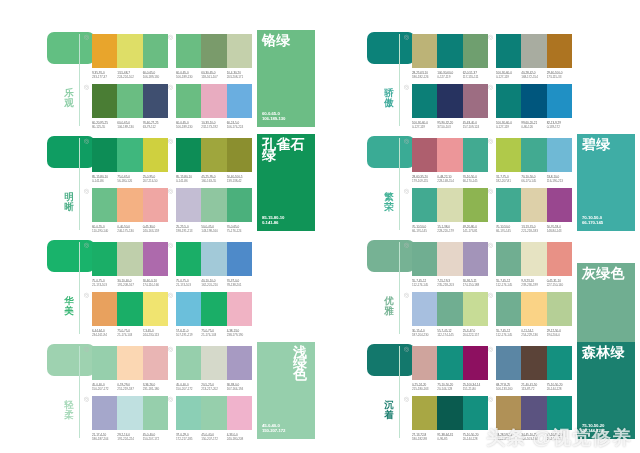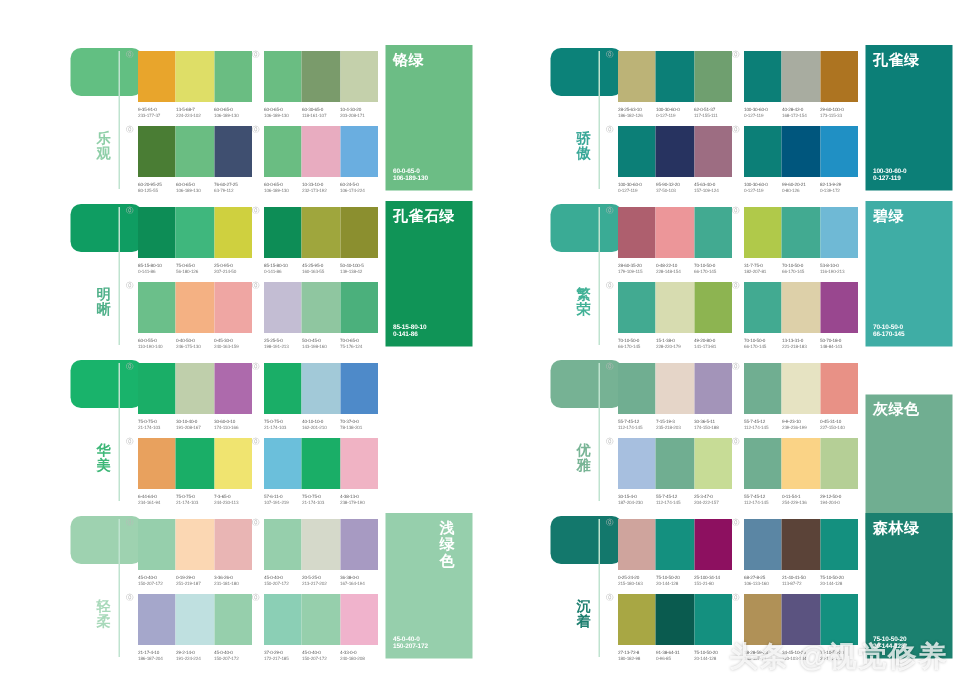--- a/index.html
+++ b/index.html
@@ -63,21 +63,21 @@
   .codes .l2 { color:#7a7a7a; }
 
   
   .titlepanel {
     position:absolute; left:257px; top:4px;
     width:58px; height:97px;
     color:#ffffff;
     padding:5px 5px 4px 5px;
   }
   .titlepanel .tname {
-    font-size:10px; font-weight:bold; line-height:11px;
+    font-size:14px; font-weight:bold; line-height:11px;
     letter-spacing:0.3px;
   }
   .titlepanel .tcodes {
     position:absolute; left:5px; bottom:5px;
     font-size:4.3px; line-height:5.6px; font-weight:bold;
     letter-spacing:-0.1px;
   }
 
   .watermark {
     position:absolute; right:8px; bottom:2px;
@@ -574,27 +574,20 @@
             <div>
               <div>99-60-20-21</div>
               <div class="l2">0-80-126</div>
             </div>
             <div>
               <div>82-13-9-29</div>
               <div class="l2">0-139-172</div>
             </div>
           </div>
         </div>
-        <div class="titlepanel" style="background: rgb(12, 127, 119);">
-          <div class="tname">孔雀绿</div>
-          <div class="tcodes">
-            <div>100-30-60-0</div>
-            <div>0-127-119</div>
-          </div>
-        </div>
       </div>
       <div class="group" style="top: 130px;">
         <div class="chip" style="background: rgb(58, 171, 149);"></div>
         <div class="vrule"></div>
         <div class="vlabel" style="color: rgb(65, 177, 150);">繁荣</div>
         <div class="combo" style="left: 92px; top: 8px;">
           <div class="num">⓪</div>
           <div class="bars">
             <div style="background: rgb(174, 95, 110);"></div>
             <div style="background: rgb(236, 150, 153);"></div>

